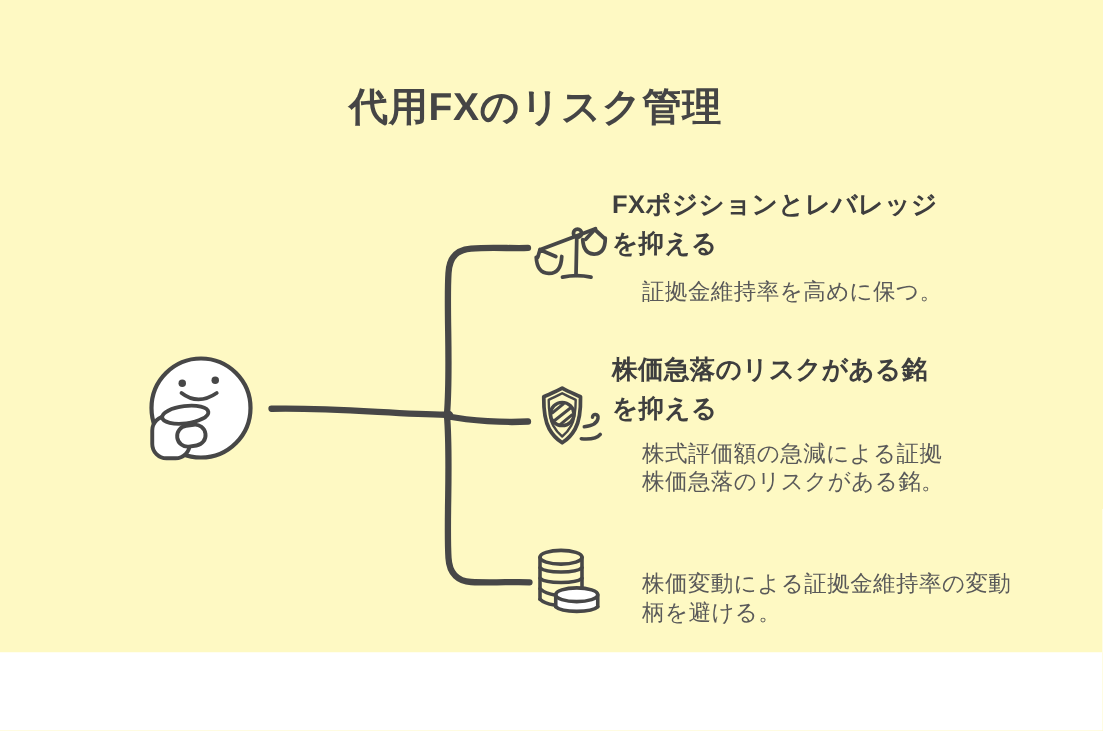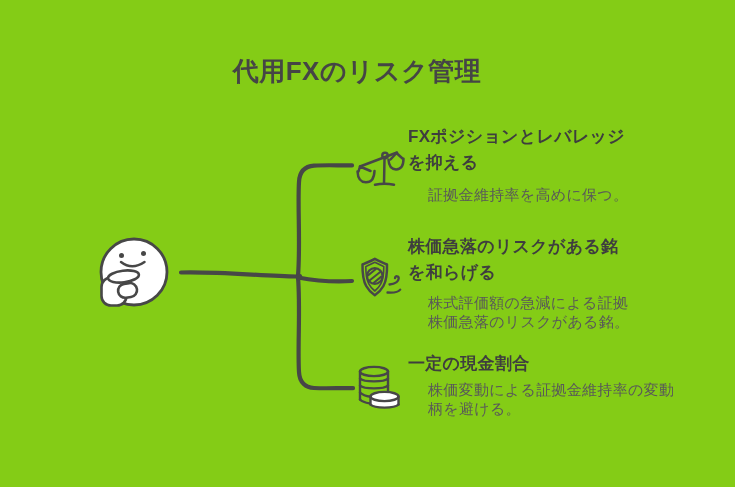--- a/index.html
+++ b/index.html
@@ -1,20 +1,20 @@
 <!DOCTYPE html>
 <html><head>
 <meta charset="utf-8">
 <style>
   html, body { margin: 0; padding: 0; background: #ffffff; }
   .canvas {
     position: relative;
     width: 735px;
-    height: 487px;
-    background: #84cc16;
+    height: 435px;
+    background: #fef9c3;
     font-family: "Liberation Sans", sans-serif;
     overflow: hidden;
   }
   .title {
     position: absolute;
     left: 0;
     top: 54px;
     width: 714px;
     text-align: center;
     font-size: 26px;
@@ -117,21 +117,20 @@
       <path d="M398.5,396.5 L398.5,404.5"></path>
       <path d="M370.5,404.5 C374.5,408.6 394.5,408.6 398.5,404.5"></path>
     </g>
   </svg>
 
   <div class="branch-heading bh1">FXポジションとレバレッジ
 を抑える</div>
   <div class="branch-desc bd1">証拠金維持率を高めに保つ。</div>
 
   <div class="branch-heading bh2">株価急落のリスクがある銘
-を和らげる</div>
+を抑える</div>
   <div class="branch-desc bd2">株式評価額の急減による証拠
 株価急落のリスクがある銘。</div>
 
-  <div class="branch-heading bh3">一定の現金割合</div>
   <div class="branch-desc bd3">株価変動による証拠金維持率の変動
 柄を避ける。</div>
 
 </div>
 
 </body></html>

